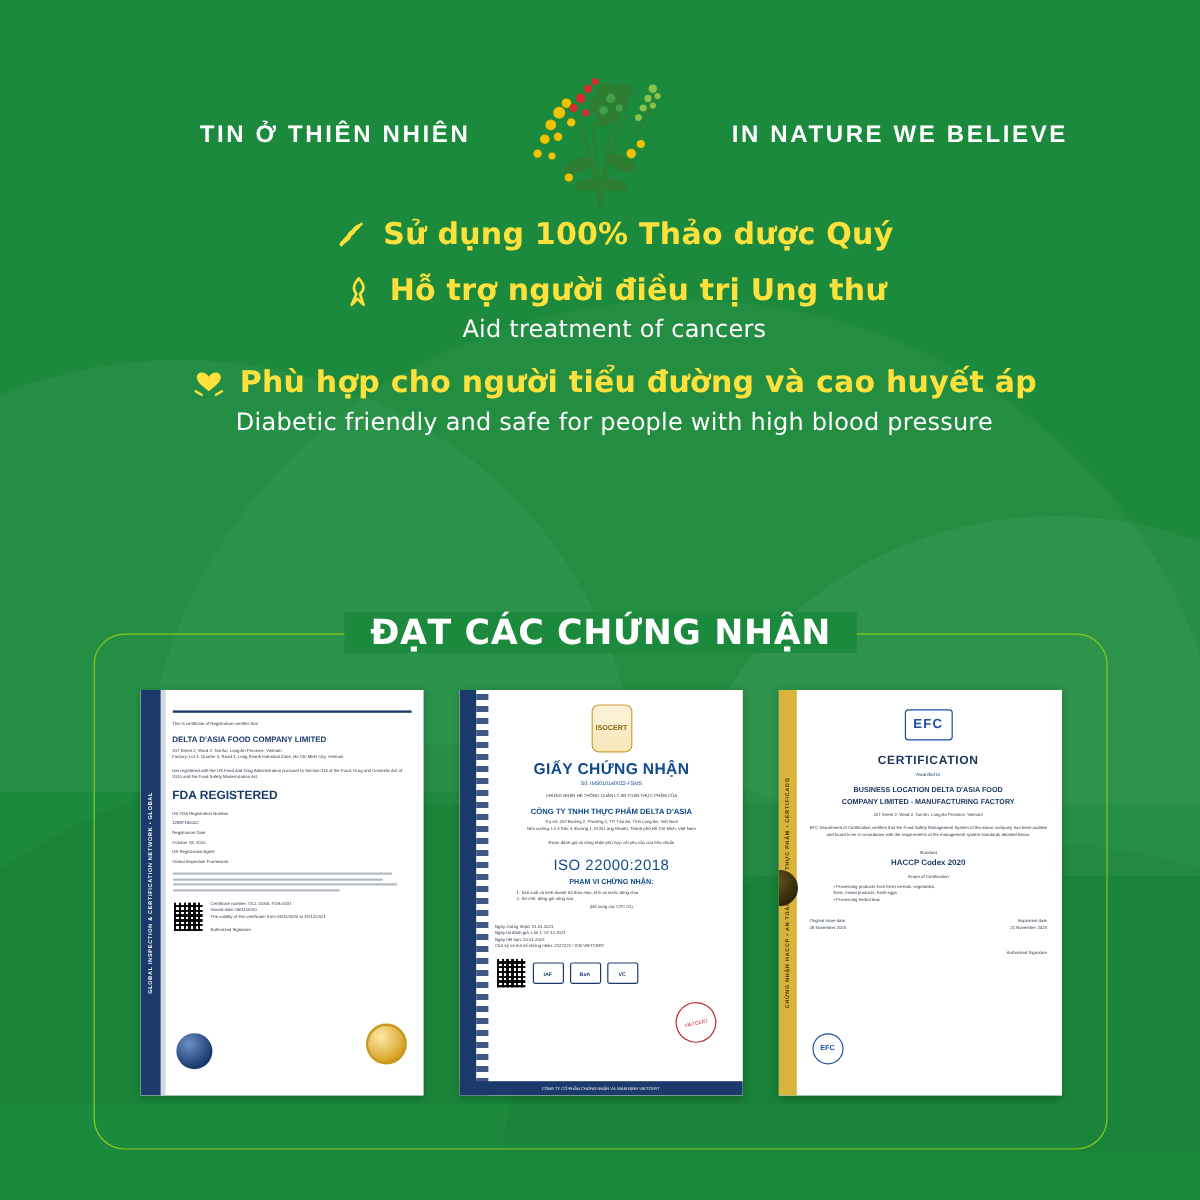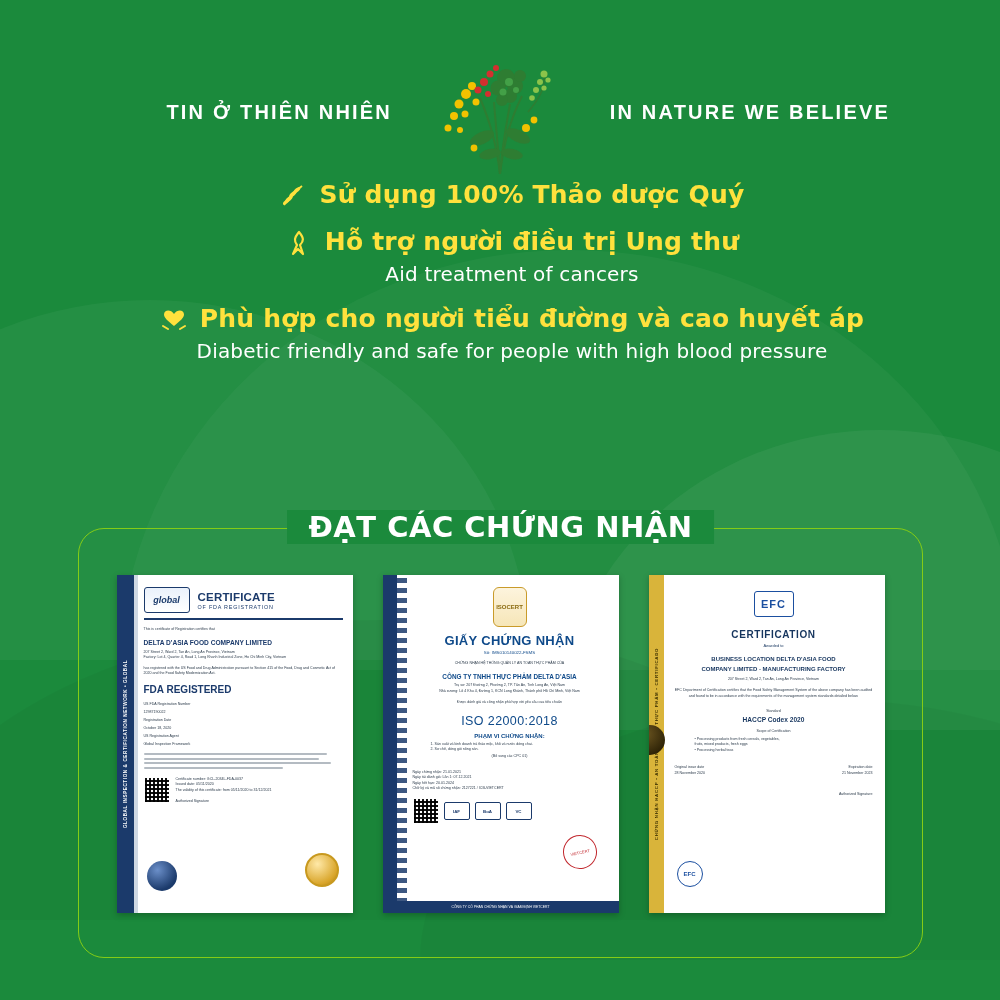--- a/index.html
+++ b/index.html
@@ -363,27 +363,20 @@
 
     <div class="cert-row">
 
       <div class="cert">
         <div class="c1-leftbar">
           <span>GLOBAL INSPECTION &amp; CERTIFICATION NETWORK • GLOBAL</span>
         </div>
         <div class="c1-accent"></div>
 
         <div class="c1-body">
-          <div class="c1-head">
-            <div class="globe-logo">global</div>
-            <div>
-              <div class="c1-title">CERTIFICATE</div>
-              <div class="c1-sub">OF FDA REGISTRATION</div>
-            </div>
-          </div>
           <div class="c1-rule"></div>
           <div class="txt-xxs" style="margin-top:7px">This is certificate of Registration certifies that</div>
           <div class="c1-company">DELTA D'ASIA FOOD COMPANY LIMITED</div>
           <div class="txt-xxs" style="margin-top:4px">207 Street 2, Ward 2, Tan An, Long An Province, Vietnam</div>
           <div class="txt-xxs">Factory: Lot 4, Quarter 4, Road 1, Long Khanh Industrial Zone, Ho Chi Minh City, Vietnam</div>
           <div class="txt-xxs" style="margin-top:5px">has registered with the US Food and Drug Administration pursuant to Section 415 of the Food, Drug and Cosmetic Act of 2020 and the Food Safety Modernization Act.</div>
           <div class="fda-reg">FDA REGISTERED</div>
 
           <div style="margin-top:7px" class="fill-lines">
             <div class="txt-xxs">US FDA Registration Number</div>

